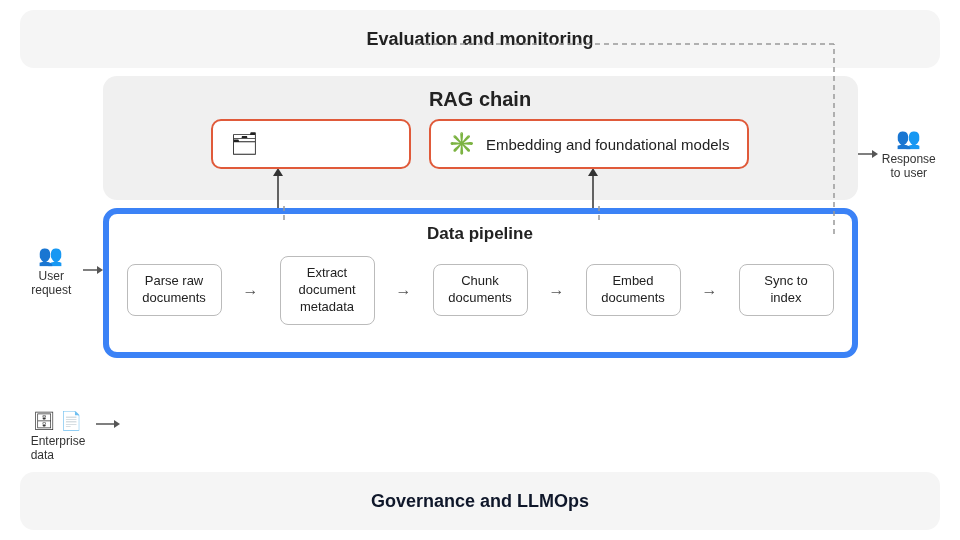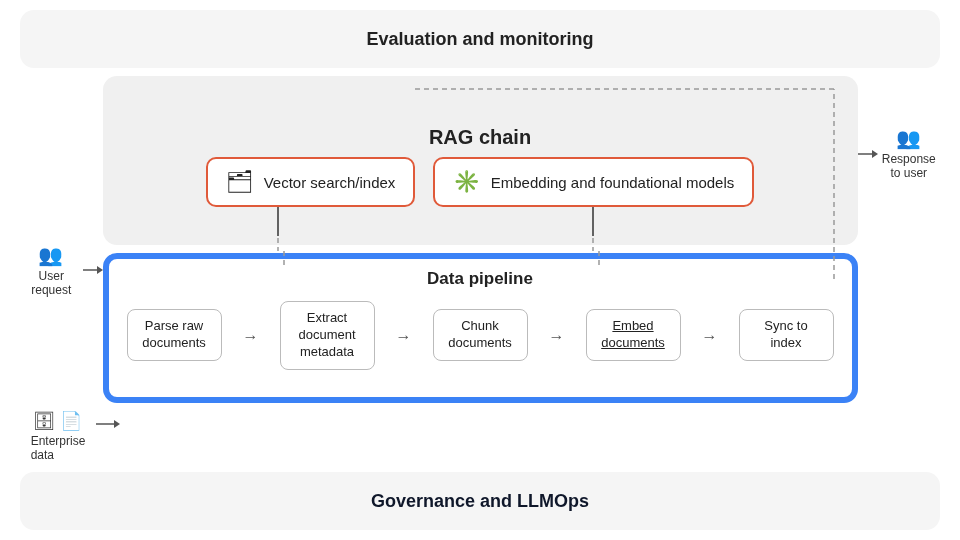--- a/index.html
+++ b/index.html
@@ -42,28 +42,27 @@
     
     .gov-box {
       height: 58px;
       font-size: 18px;
       font-weight: 700;
       color: #0f172a;
     }
 
     
     .rag-section {
-      height: 169px;
+      height: 124px;
       background: #f0f0f0;
       border-radius: 14px;
       position: relative;
       display: flex;
       flex-direction: column;
       align-items: center;
-      justify-content: center;
     }
     .rag-title {
       font-size: 20px;
       font-weight: 600;
       color: #222;
       margin-top: 12px;
     }
     .rag-chip {
       border: 2px solid #e05a3a;
       border-radius: 10px;
@@ -187,21 +186,20 @@
 
           <line x1="490" y1="160" x2="490" y2="100" stroke="#333" stroke-width="1.5"></line>
           <polygon points="485,100 490,92 495,100" fill="#333"></polygon>
 
           <line x1="490" y1="162" x2="490" y2="175" stroke="#999" stroke-width="1.5" stroke-dasharray="5,4"></line>
         </svg>
 
         <div class="rag-inner-container">
           <div class="rag-chip">
             <span class="chip-icon">🗂</span>
-            <span>Vector search/index</span>
           </div>
           <div class="rag-chip">
             <span class="chip-icon">✳️</span>
             <span>Embedding and foundational models</span>
           </div>
         </div>
       </div>
 
       <div class="pipeline-section" style="position:relative;">
 
@@ -233,21 +231,21 @@
           </div>
           <span class="arrow">→</span>
 
           <div class="step-box">
             <span style="white-space:pre-line;">Chunk
 documents</span>
           </div>
           <span class="arrow">→</span>
 
           <div class="step-box">
-            <span style="white-space:pre-line;text-decoration:underline;">Embed
+            <span style="white-space:pre-line;">Embed
 documents</span>
           </div>
           <span class="arrow">→</span>
 
           <div class="step-box">
             <span>Sync to index</span>
           </div>
         </div>
       </div>
 

